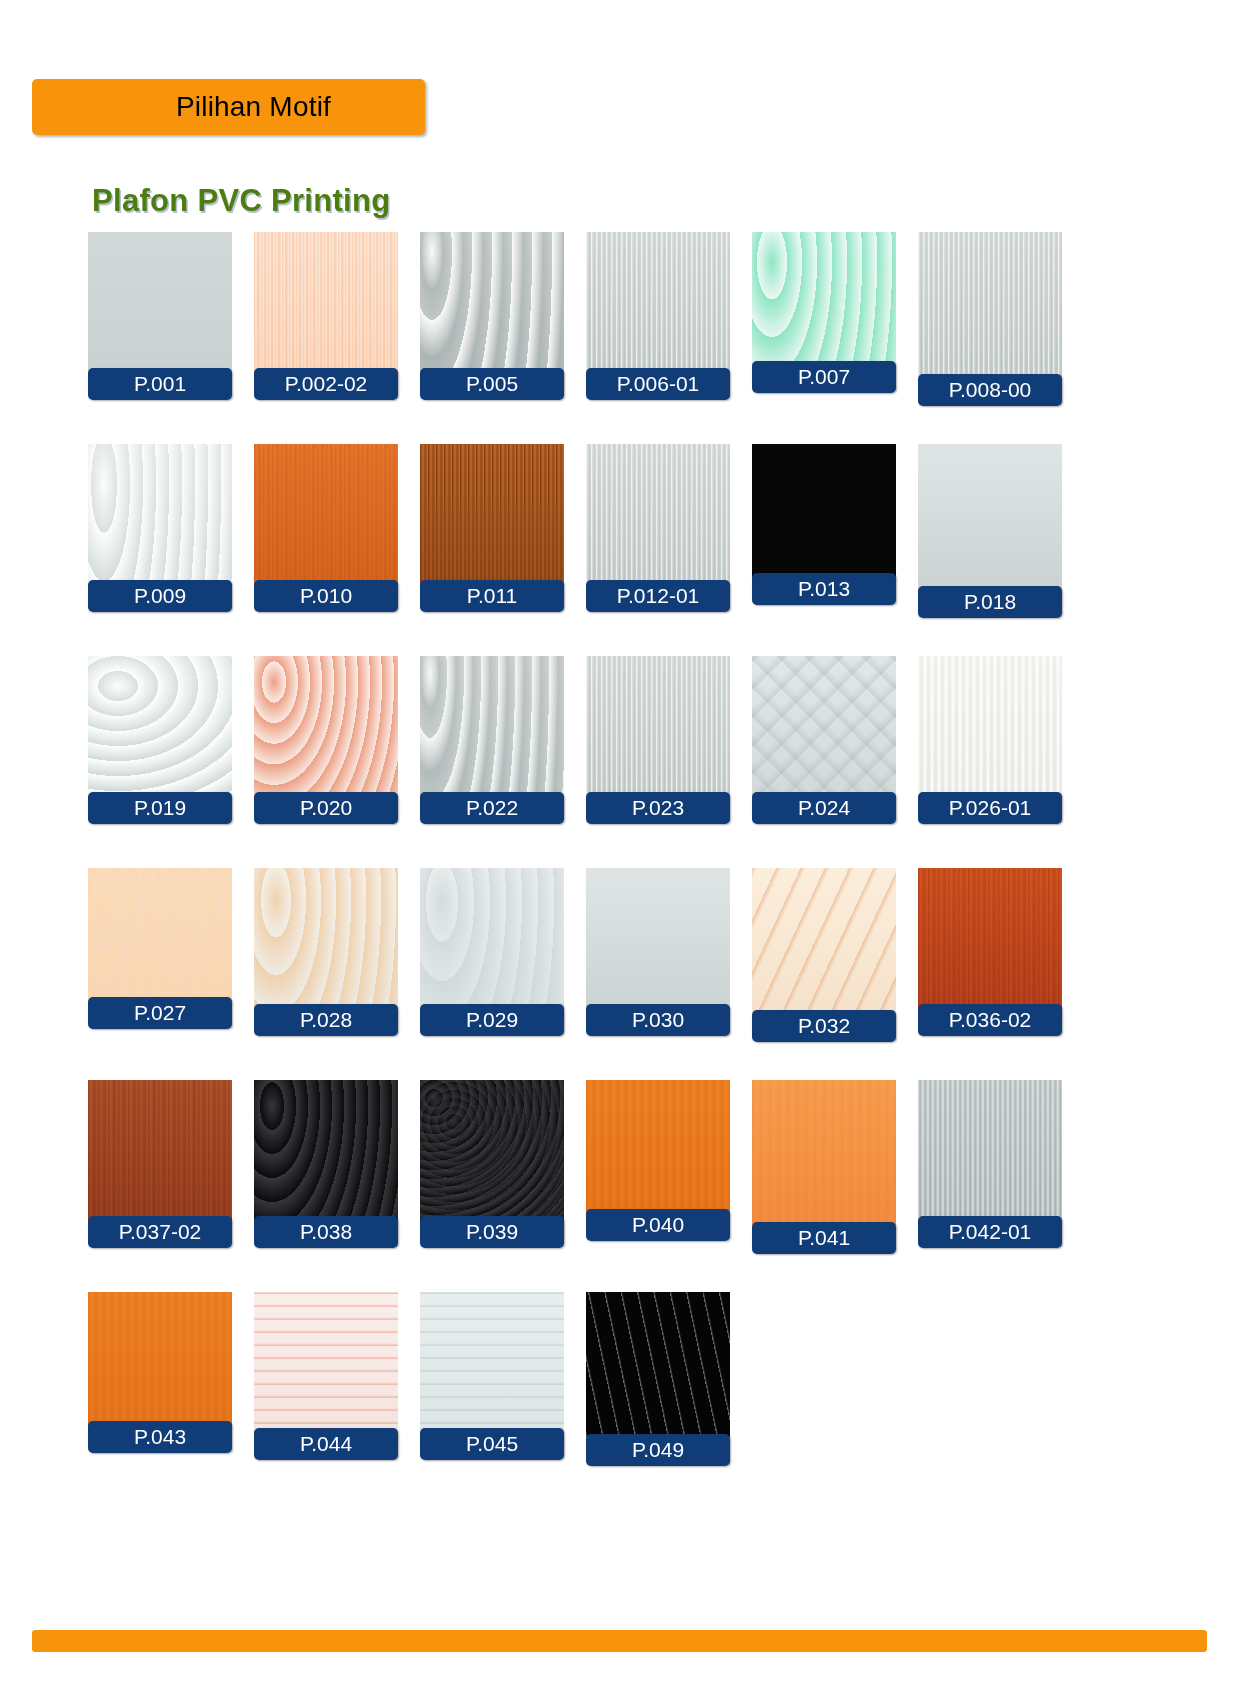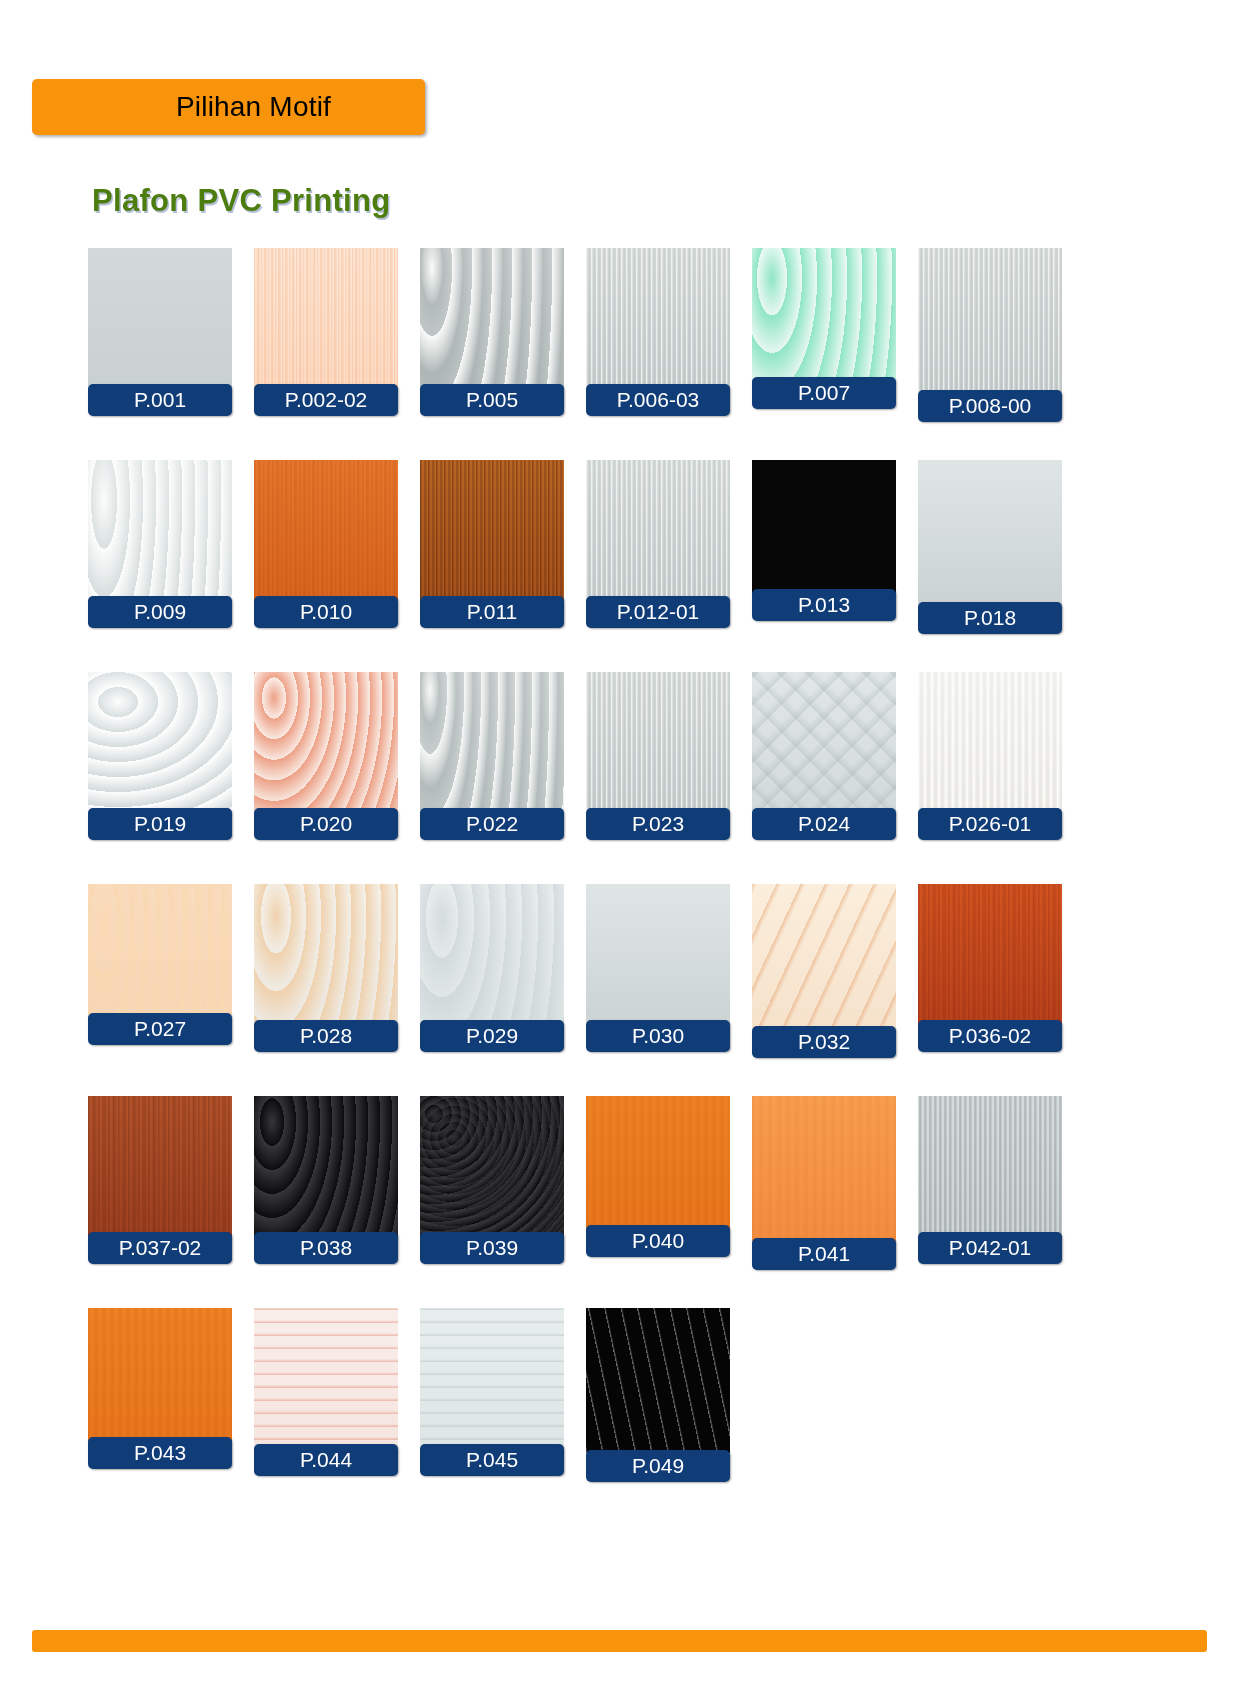--- a/index.html
+++ b/index.html
@@ -48,21 +48,21 @@
     font-weight: bold;
     color: #4d7c0f;
     letter-spacing: 0.3px;
     text-shadow: 1.5px 1.5px 0 rgba(120,140,180,0.55);
   }
 
   
   .grid {
     position: absolute;
     left: 88px;
-    top: 248px;
+    top: 232px;
     width: 1064px;
     display: grid;
     grid-template-columns: repeat(6, 144px);
     column-gap: 22px;
     row-gap: 44px;
   }
   .cell {
     position: relative;
     width: 144px;
     height: 168px;
@@ -338,21 +338,21 @@
     <div class="cell">
       <div class="swatch">
         <div class="tex t-wave"></div>
       </div>
       <div class="label lift-0">P.005</div>
     </div>
     <div class="cell">
       <div class="swatch">
         <div class="tex t-vgrain"></div>
       </div>
-      <div class="label lift-0">P.006-03</div>
+      <div class="label lift-0">P.006-01</div>
     </div>
     <div class="cell">
       <div class="swatch">
         <div class="tex t-green-leaf"></div>
       </div>
       <div class="label lift-1">P.007</div>
     </div>
     <div class="cell">
       <div class="swatch">
         <div class="tex t-vgrain"></div>

